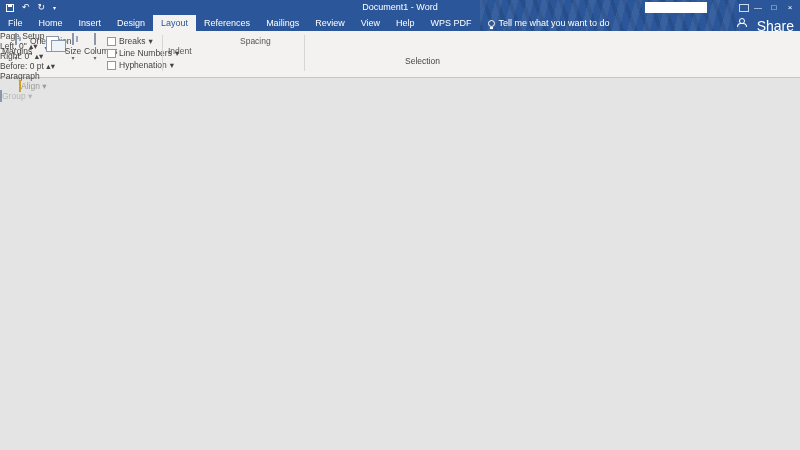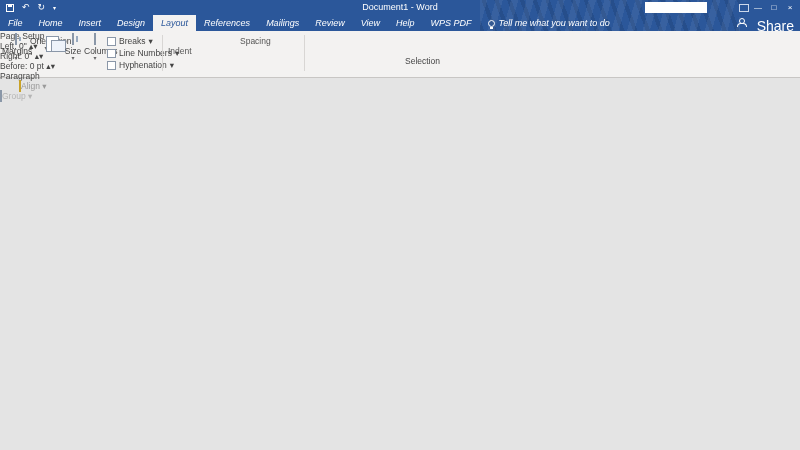--- a/index.html
+++ b/index.html
@@ -21,21 +21,21 @@
   .save-shape::before { content:""; position:absolute; left:1px; top:0; width:4px; height:2px; background:#fff; }
   .qat-g { font-size:9px; line-height:13px; color:#fff; }
   .qat-caret { font-size:6px; color:#fff; }
   .win-title { position:absolute; left:0; right:0; top:2px; text-align:center; font-size:9px; color:#fff; }
   .redacted { position:absolute; left:645px; top:2px; width:62px; height:11px; background:#fff; }
   .winbtns { position:absolute; right:2px; top:0; display:flex; }
   .winbtn { width:16px; height:15px; font-size:8px; line-height:15px; text-align:center; color:#fff; }
   .ribbonopts { width:14px; height:15px; position:relative; }
   .ribbonopts::after { content:""; position:absolute; left:3px; top:4px; width:8px; height:6px; border:1px solid #cdd8ea; }
 
-  .tabs-row { position:absolute; left:0; top:15px; height:16px; width:645px; display:flex; align-items:flex-end; font-size:9px; color:#fff;font-style:italic; }
+  .tabs-row { position:absolute; left:0; top:15px; height:16px; width:645px; display:flex; align-items:flex-end; font-size:9px; color:#fff; }
   .rtab { padding:3px 8px 3px; line-height:10px; }
   .rtab.active { background:#f3f2f1; color:#2b579a; }
   .tellme { display:flex; align-items:center; gap:4px; padding:3px 8px; }
   .bulb { width:7px; height:7px; border:1px solid #fff; border-radius:50%; position:relative; display:inline-block; }
   .bulb::after { content:""; position:absolute; left:1px; bottom:-3px; width:3px; height:2px; background:#fff; }
   .share-wrap { position:absolute; right:6px; top:18px; display:flex; align-items:flex-start; gap:12px; font-size:14px; }
   .person { width:8px; height:9px; position:relative; display:inline-block; }
   .person::before { content:""; position:absolute; top:0; left:2px; width:4px; height:4px; border-radius:50%; border:1px solid #fff; }
   .person::after { content:""; position:absolute; bottom:0; left:0; width:8px; height:3px; border-radius:4px 4px 0 0; border:1px solid #fff; border-bottom:none; }
 

